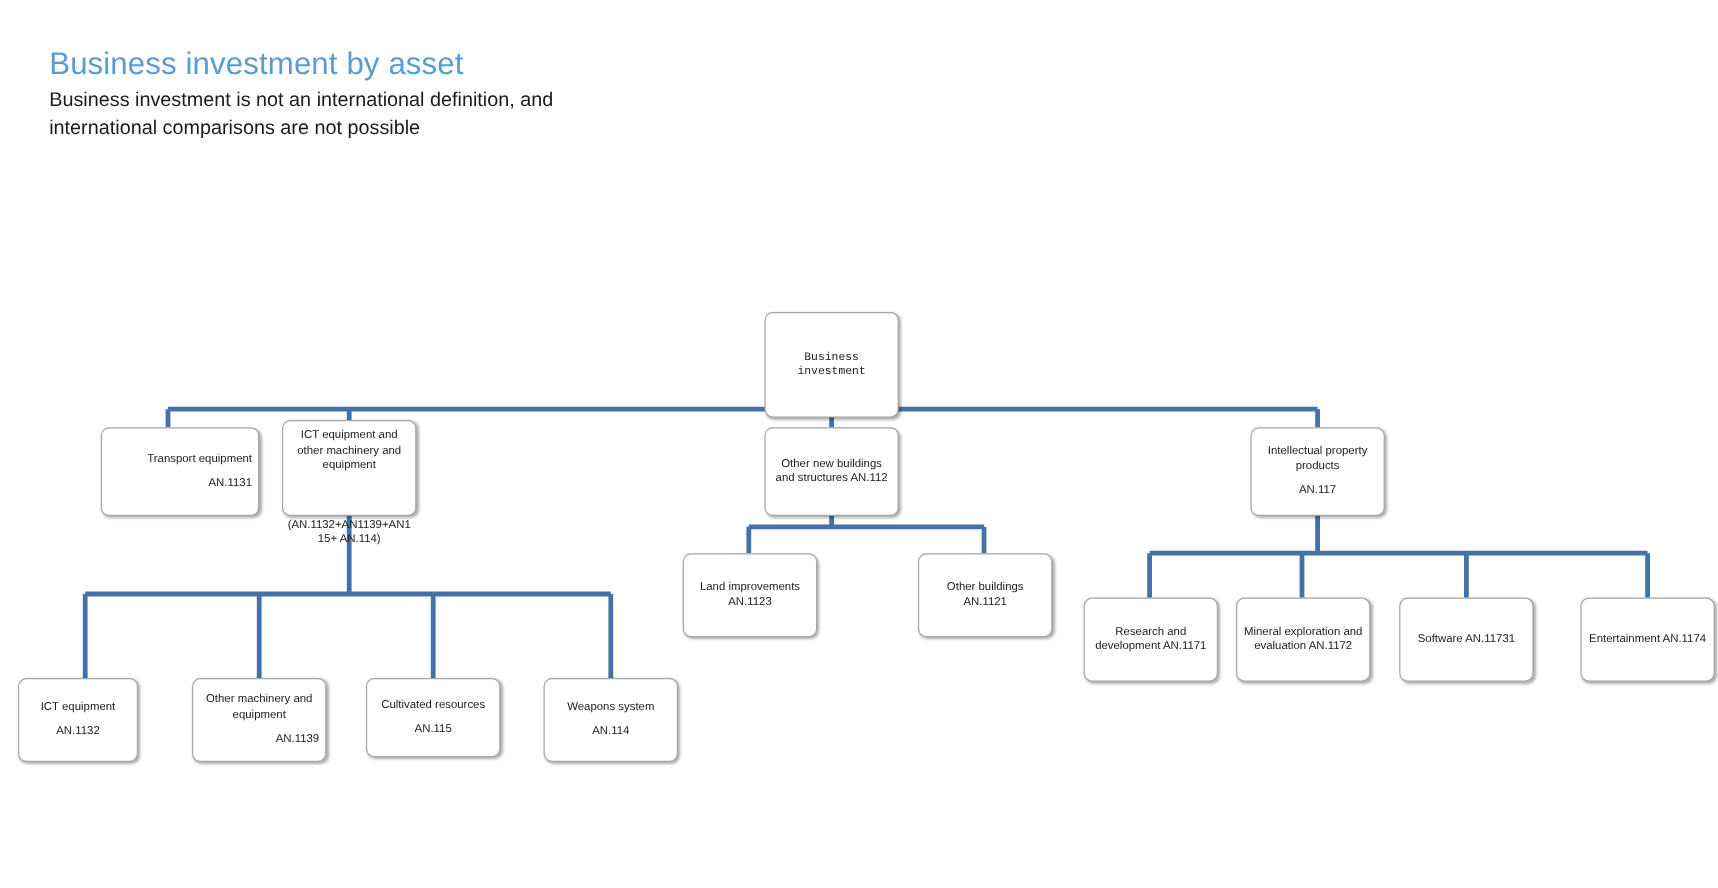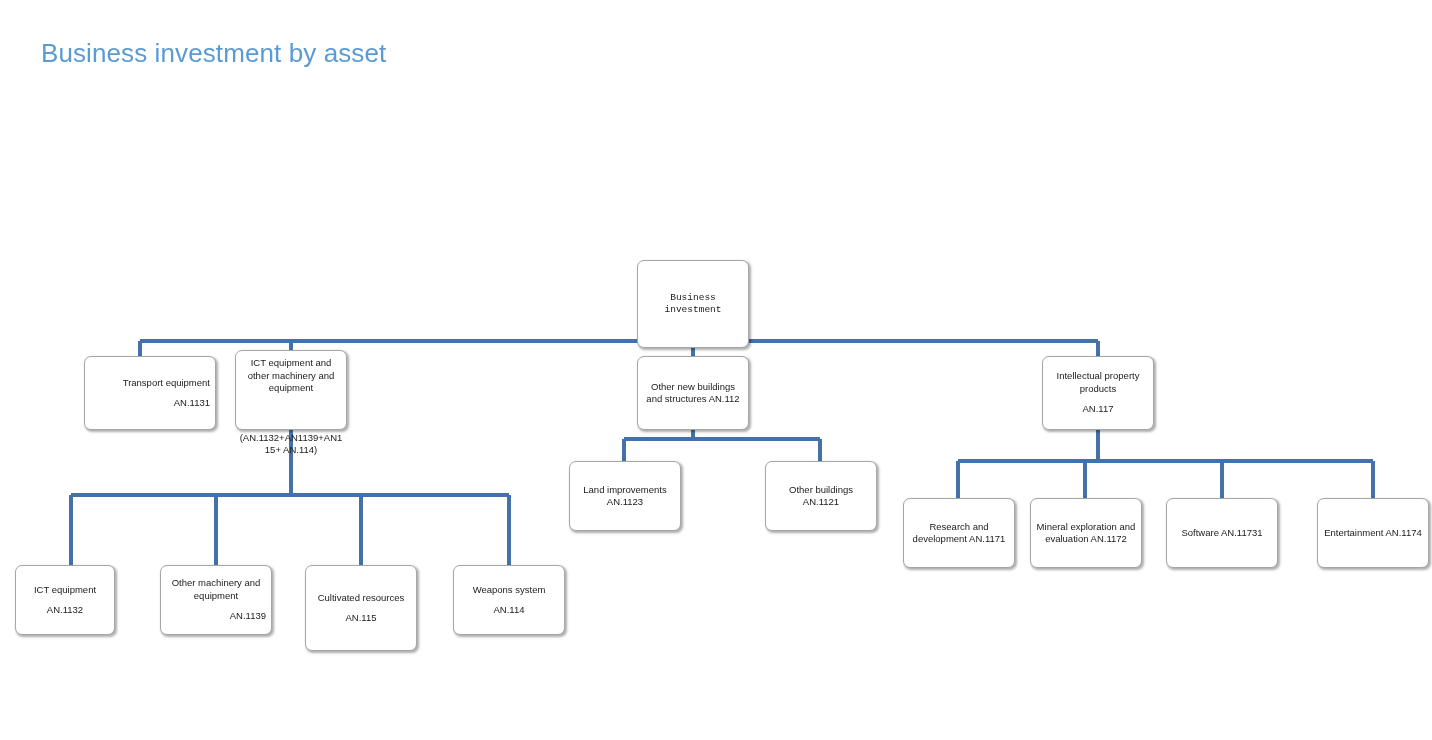--- a/index.html
+++ b/index.html
@@ -166,21 +166,21 @@
   <div class="node two-part" style="left:15px; top:565px; width:100px; height:70px;">
     <span class="node-text">ICT equipment</span>
     <span class="node-code">AN.1132</span>
   </div>
 
   <div class="node two-part" style="left:160px; top:565px; width:112px; height:70px;align-items:flex-end;">
     <span class="node-text">Other machinery and equipment</span>
     <span class="node-code">AN.1139</span>
   </div>
 
-  <div class="node two-part" style="left:305px; top:565px; width:112px; height:86px;text-align:right;">
+  <div class="node two-part" style="left:305px; top:565px; width:112px; height:66px;text-align:right;">
     <span class="node-text">Cultivated resources</span>
     <span class="node-code">AN.115</span>
   </div>
 
   <div class="node two-part" style="left:453px; top:565px; width:112px; height:70px;">
     <span class="node-text">Weapons system</span>
     <span class="node-code">AN.114</span>
   </div>
 
   <div class="node" style="left:569px; top:461px; width:112px; height:70px;">
@@ -204,13 +204,14 @@
   </div>
 
   <div class="node" style="left:1317px; top:498px; width:112px; height:70px;">
     <span class="node-text">Entertainment AN.1174</span>
   </div>
 
 </div>
 
 <div id="header">
   <div id="chart-title">Business investment by asset</div>
+  <div id="chart-subtitle">Business investment is not an international definition, and international comparisons are not possible</div>
 </div>
 
 </body></html>

